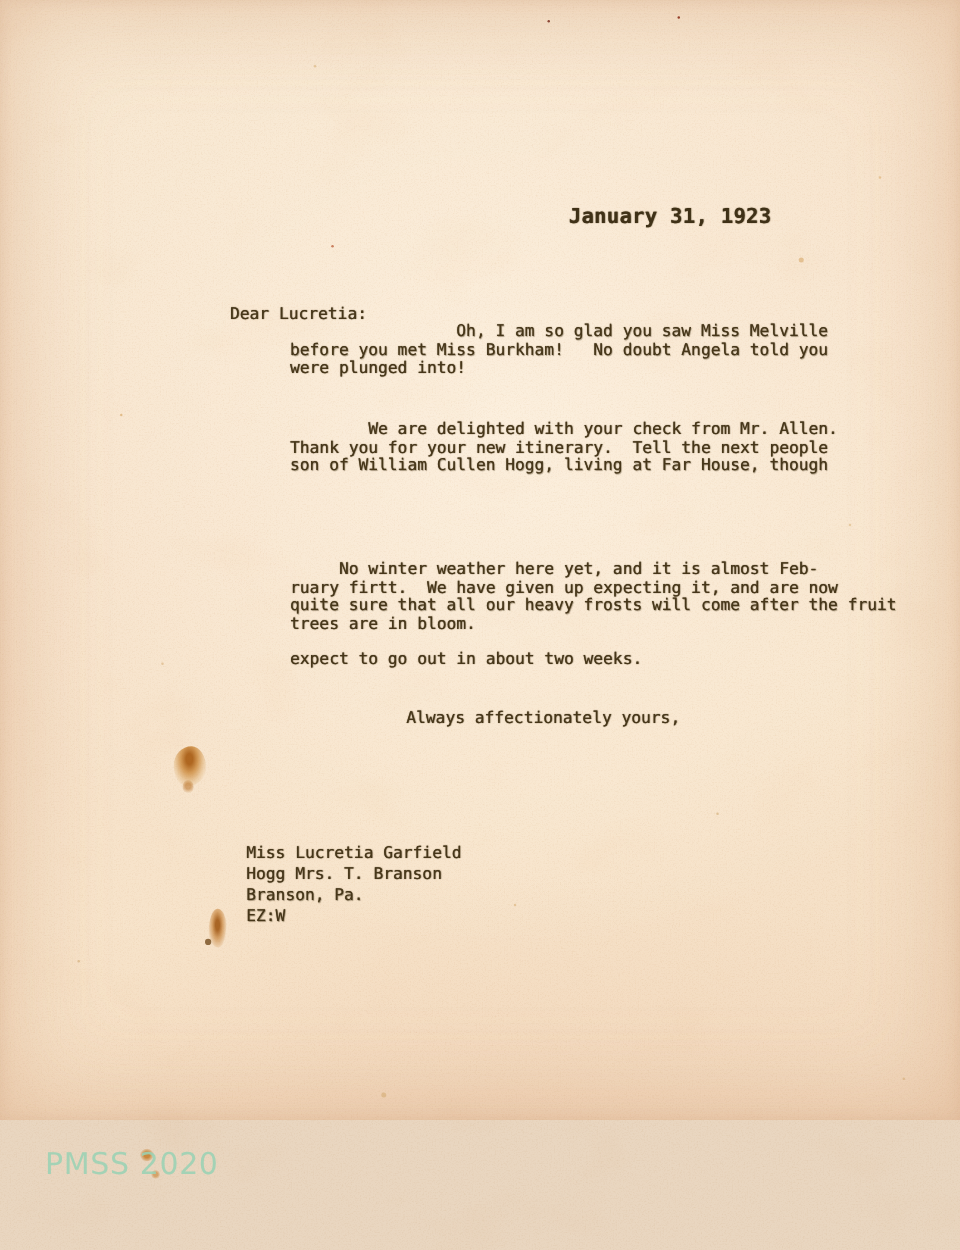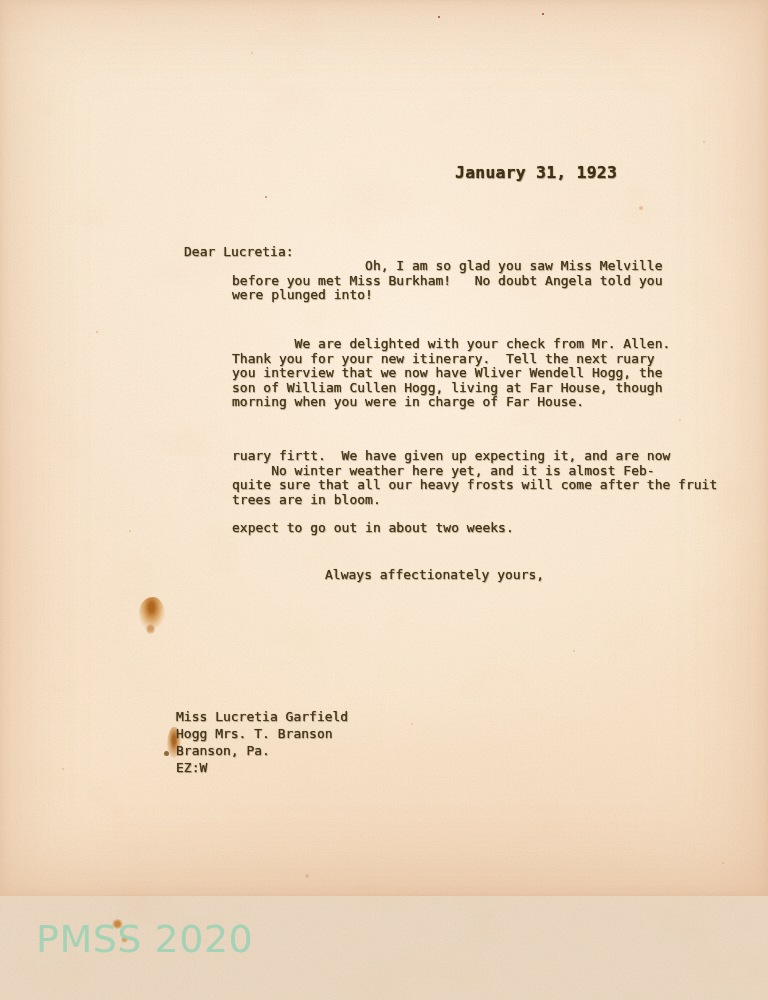--- a/index.html
+++ b/index.html
@@ -26,24 +26,24 @@
 
   .date { position: absolute; left: 455px; top: 163px;
     font-size: 16.5px; font-weight: bold; letter-spacing: 0.2px; color: #3f3117; }
   .salutation { position: absolute; left: 184px; top: 244px; font-size: 13px; }
   .para { position: absolute; left: 184px; font-size: 13px; line-height: 14.5px; margin-left: 48px; }
   .p1 { top: 259px; }
   .p2 { top: 337px; }
   .p3 { top: 449px; }
   .p4 { top: 521px; }
   .closing { position: absolute; left: 325px; top: 567px; font-size: 13px; text-align: right; }
-  .address { position: absolute; left: 176px; top: 674px; font-size: 13px; line-height: 17px; margin-top: 34px; }
+  .address { position: absolute; left: 197px; top: 674px; font-size: 13px; line-height: 17px; }
 
   .watermark { position: absolute; left: 36px; top: 917px;
-    font-family: "DejaVu Sans", sans-serif; font-size: 38px; letter-spacing: 0.5px;
+    font-family: "DejaVu Sans", sans-serif; font-size: 24px; letter-spacing: 0.5px;
     color: rgba(154, 209, 180, 0.88); }
 
   .stain { position: absolute; pointer-events: none; }
   .stain-a { left: 139px; top: 597px; width: 26px; height: 32px;
     background: radial-gradient(ellipse at 48% 32%, rgba(168,92,18,0.92) 0 14%, rgba(195,120,32,0.68) 36%, rgba(210,152,74,0.32) 60%, rgba(216,172,112,0) 78%);
     border-radius: 55% 45% 60% 40% / 48% 56% 44% 52%; filter: blur(0.4px); }
   .stain-a2 { left: 146px; top: 624px; width: 9px; height: 11px;
     background: radial-gradient(circle at 50% 45%, rgba(182,108,30,0.55) 0 30%, rgba(200,140,70,0) 75%);
     border-radius: 50%; filter: blur(0.5px); }
   .stain-b { left: 167px; top: 727px; width: 14px; height: 31px;
@@ -112,29 +112,27 @@
     <div class="salutation line">Dear Lucretia:</div>
 
     <div class="para p1">
       <div class="line">                 Oh, I am so glad you saw Miss Melville</div>
       <div class="line">before you met Miss Burkham!   No doubt Angela told you</div>
       <div class="line">were plunged into!</div>
     </div>
 
     <div class="para p2">
       <div class="line">        We are delighted with your check from Mr. Allen.</div>
-      <div class="line">Thank you for your new itinerary.  Tell the next ruary</div>
-      <div class="line">you interview that we now have Wliver Wendell Hogg, the</div>
+      <div class="line">Thank you for your new itinerary.  Tell the next people</div>
       <div class="line">son of William Cullen Hogg, living at Far House, though</div>
-      <div class="line">morning when you were in charge of Far House.</div>
     </div>
 
     <div class="para p3">
+      <div class="line">     No winter weather here yet, and it is almost Feb-</div>
       <div class="line">ruary firtt.  We have given up expecting it, and are now</div>
-      <div class="line">     No winter weather here yet, and it is almost Feb-</div>
       <div class="line">quite sure that all our heavy frosts will come after the fruit</div>
       <div class="line">trees are in bloom.</div>
     </div>
 
     <div class="para p4">
       <div class="line">expect to go out in about two weeks.</div>
     </div>
 
     <div class="closing line">Always affectionately yours,</div>
 

